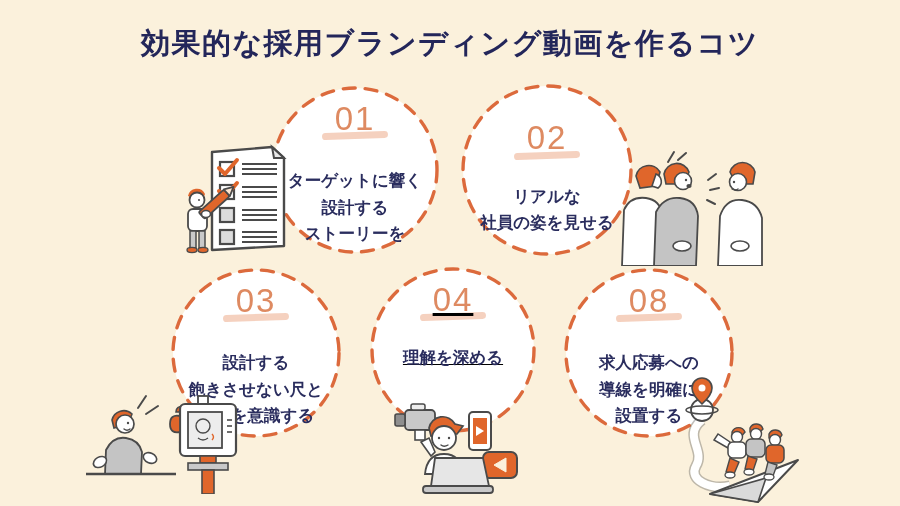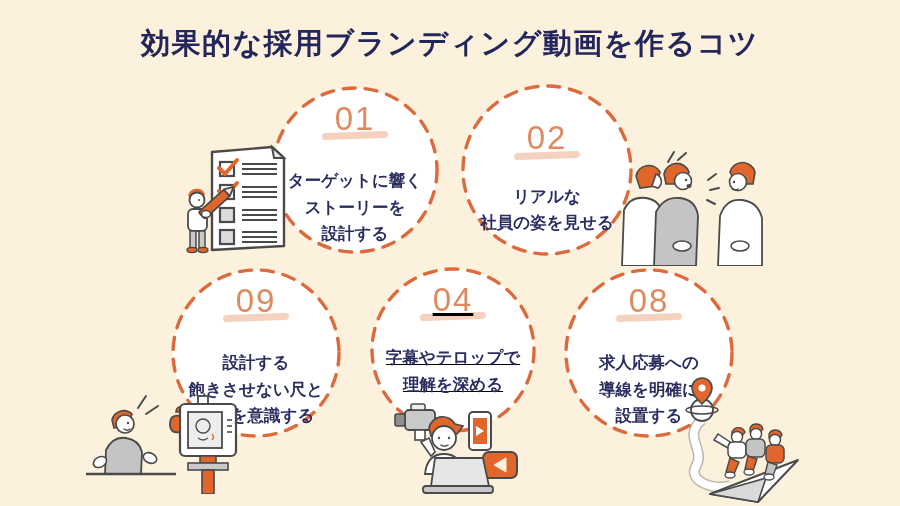--- a/index.html
+++ b/index.html
@@ -46,58 +46,57 @@
   <div class="title">効果的な採用ブランディング動画を作るコツ</div>
 
   <div class="tip-circle" style="left:270px;top:85px;width:170px;height:170px;">
     <svg class="ring" viewBox="0 0 170 170">
       <circle cx="85" cy="85" r="82" fill="#FFFFFF" stroke="#DC6A3C" stroke-width="3.4" stroke-dasharray="12 10" stroke-linecap="round"></circle>
     </svg>
     <div class="tip-num">01</div>
     <div class="tip-smudge"></div>
     <div class="tip-lines">
       <span>ターゲットに響く</span>
+      <span>設計する</span>
       <span>ストーリーを</span>
-      <span>設計する</span>
     </div>
   </div>
 
   <div class="tip-circle" style="left:460px;top:83px;width:174px;height:174px;justify-content:center;">
     <svg class="ring" viewBox="0 0 174 174">
       <circle cx="87" cy="87" r="84" fill="#FFFFFF" stroke="#DC6A3C" stroke-width="3.4" stroke-dasharray="12 10" stroke-linecap="round"></circle>
     </svg>
     <div class="tip-num">02</div>
     <div class="tip-smudge"></div>
     <div class="tip-lines pad">
       <span>リアルな</span>
       <span>社員の姿を見せる</span>
     </div>
   </div>
 
   <div class="tip-circle" style="left:170px;top:267px;width:172px;height:172px;">
     <svg class="ring" viewBox="0 0 172 172">
       <circle cx="86" cy="86" r="83" fill="#FFFFFF" stroke="#DC6A3C" stroke-width="3.4" stroke-dasharray="12 10" stroke-linecap="round"></circle>
     </svg>
-    <div class="tip-num">09</div>
+    <div class="tip-num">03</div>
     <div class="tip-smudge"></div>
     <div class="tip-lines">
       <span>設計する</span>
       <span>飽きさせない尺と</span>
       <span>構成を意識する</span>
     </div>
   </div>
 
   <div class="tip-circle" style="left:369px;top:266px;width:168px;height:168px;text-decoration:underline;">
     <svg class="ring" viewBox="0 0 168 168">
       <circle cx="84" cy="84" r="81" fill="#FFFFFF" stroke="#DC6A3C" stroke-width="3.4" stroke-dasharray="12 10" stroke-linecap="round"></circle>
     </svg>
     <div class="tip-num">04</div>
     <div class="tip-smudge"></div>
     <div class="tip-lines pad">
-      <span>字幕やテロップで</span>
       <span>理解を深める</span>
     </div>
   </div>
 
   <div class="tip-circle" style="left:563px;top:267px;width:172px;height:172px;">
     <svg class="ring" viewBox="0 0 172 172">
       <circle cx="86" cy="86" r="83" fill="#FFFFFF" stroke="#DC6A3C" stroke-width="3.4" stroke-dasharray="12 10" stroke-linecap="round"></circle>
     </svg>
     <div class="tip-num">08</div>
     <div class="tip-smudge"></div>

